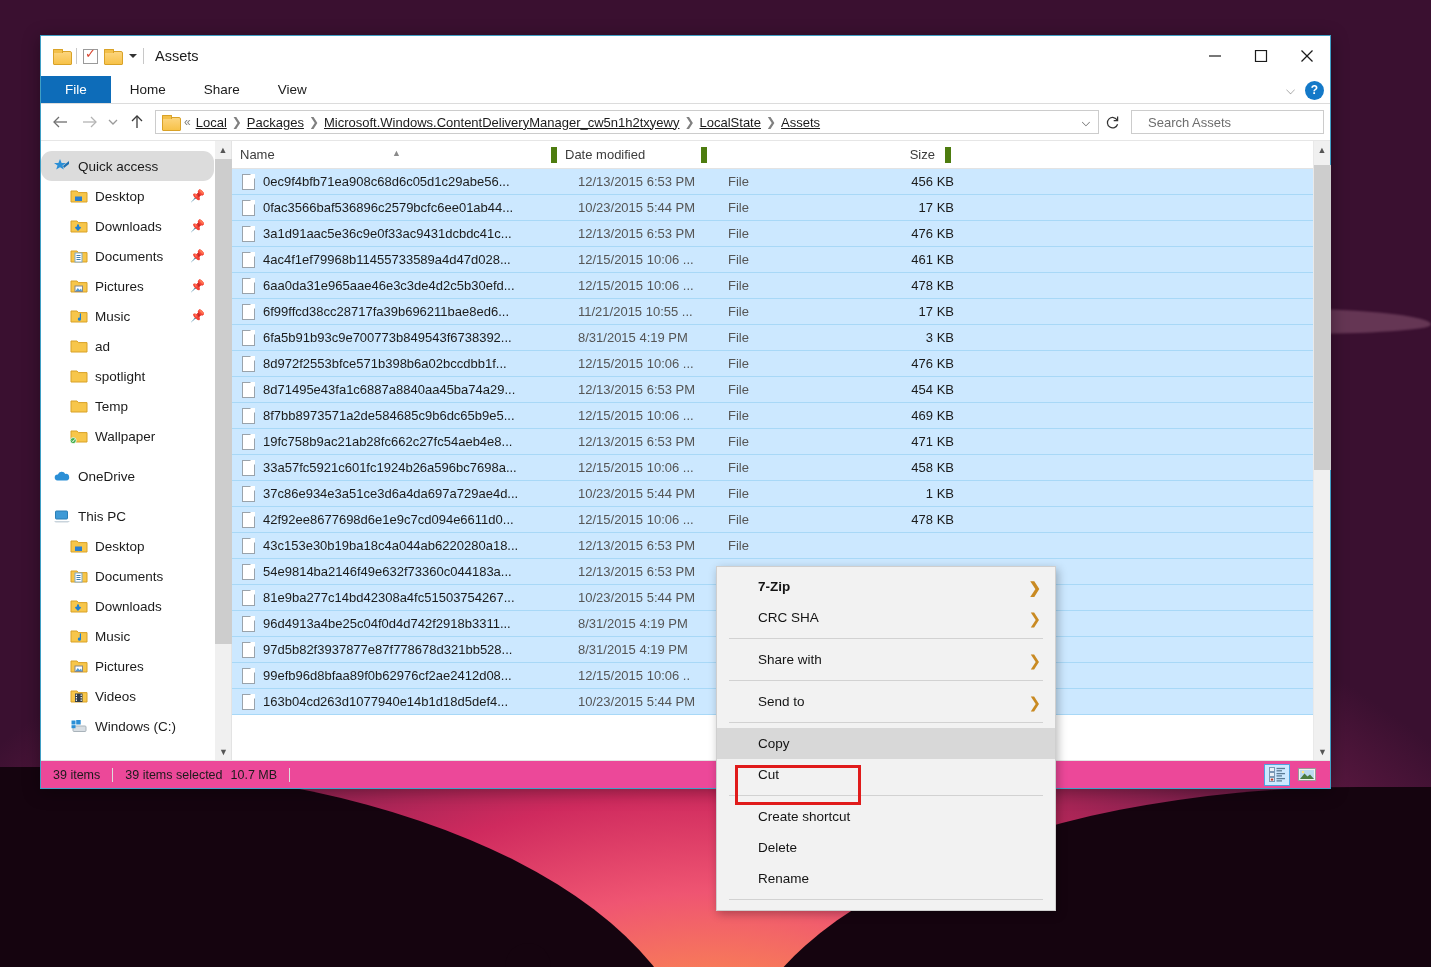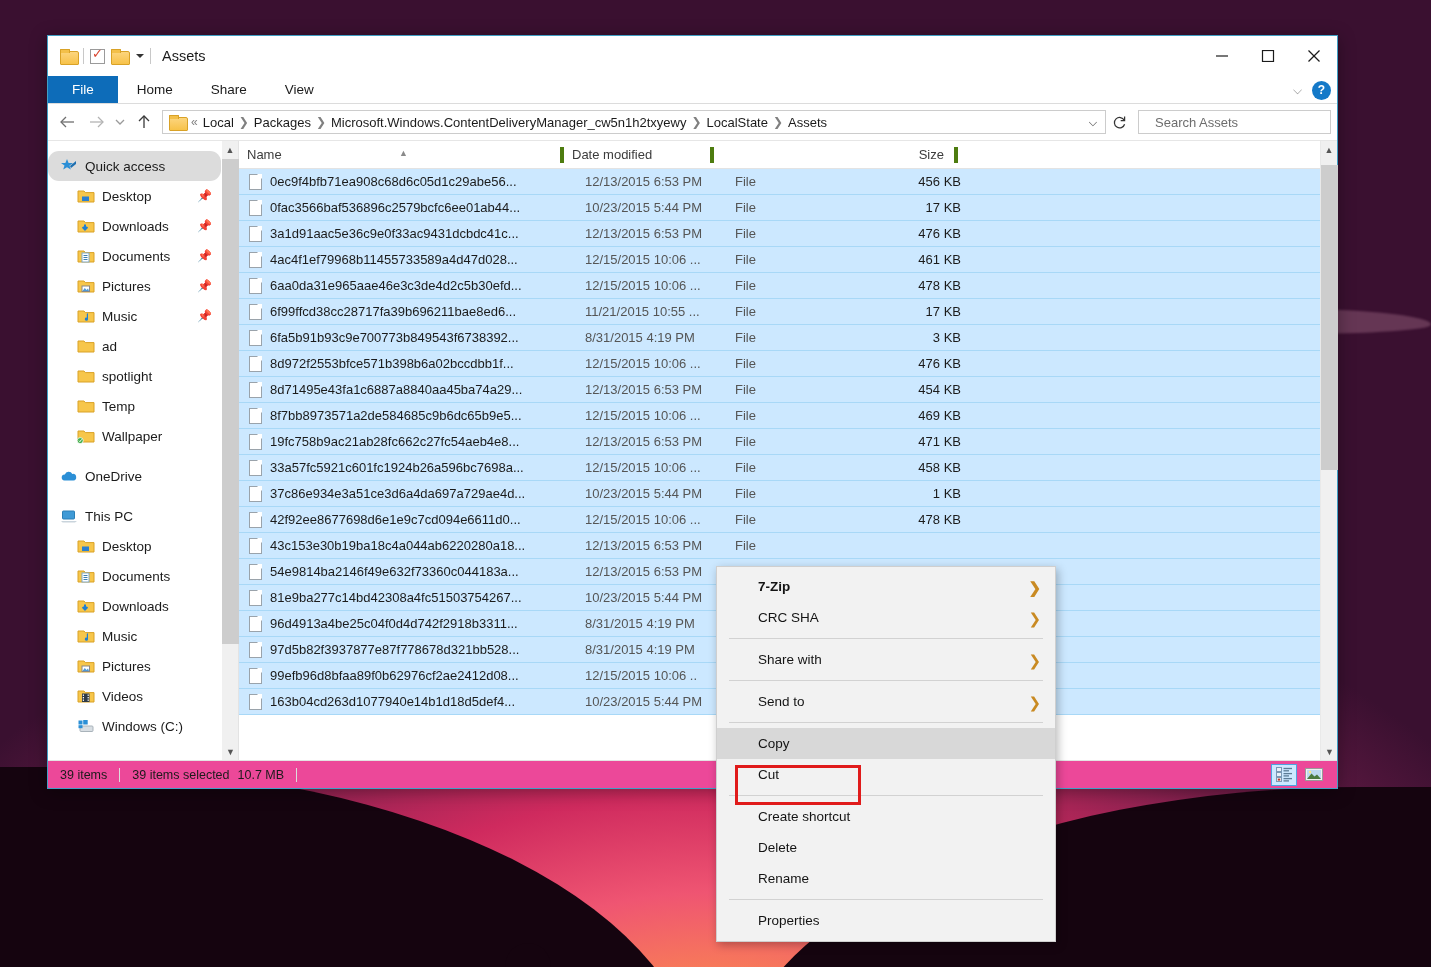--- a/index.html
+++ b/index.html
@@ -39,21 +39,21 @@
     background: #15040f;
     border-radius: 70% 0 0 0 / 100% 0 0 0;
   }
   #wp-dot {
     position: absolute; left: 505px; bottom: 0px; width: 46px; height: 24px;
     background: #15040f; border-radius: 50% 50% 0 0 / 100% 100% 0 0;
   }
 
   
   #window {
-    position: absolute; left: 47px; top: 35px; width: 1291px; height: 754px;
+    position: absolute; left: 40px; top: 35px; width: 1291px; height: 754px;
     background: #ffffff;
     border: 1px solid #3f9ec4;
     box-shadow: 0 3px 16px rgba(0,0,0,0.35);
     display: flex; flex-direction: column;
   }
   
   #titlebar {
     height: 40px; display: flex; align-items: center; background: #fff;
     flex: none; position: relative;
   }
@@ -109,21 +109,21 @@
     height: 36px; display: flex; align-items: center; gap: 0; padding: 0 6px;
     flex: none; background: #fff;
   }
   .navbtn { width: 28px; height: 28px; display: flex; align-items: center; justify-content: center; }
   .navbtn.small { width: 20px; }
   #addrbox {
     flex: 1; height: 24px; border: 1px solid #cccccc; background: #fff;
     display: flex; align-items: center; padding: 0 2px 0 5px; margin-left: 4px; min-width: 0;
   }
   #crumbs { display: flex; align-items: center; flex: 1; overflow: hidden; white-space: nowrap; }
-  .crumb { font-size: 13px; color: #1b1b1b; padding: 0 4px; }
+  .crumb { font-size: 13px; color: #1b1b1b; padding: 0 4px; text-decoration: underline; }
   .crumb-sep { color: #808080; font-size: 12px; padding: 0 1px; }
   .addr-folder { margin: 0 4px 0 1px; }
   #addr-dd { width: 20px; text-align: center; color: #555; font-size: 11px; }
   #refresh { width: 26px; display: flex; align-items: center; justify-content: center; color: #333; }
   #searchbox {
     width: 193px; height: 24px; border: 1px solid #cccccc; background: #fff;
     display: flex; align-items: center; padding: 0 16px; margin-left: 6px;
   }
   #searchbox input {
     border: none; outline: none; flex: 1; font-size: 13px; color: #1b1b1b;
@@ -157,21 +157,21 @@
   #nav-sb .sb-thumb {
     position: absolute; left: 0; width: 17px; background: #cdcdcd;
   }
 
   
   #listwrap { flex: 1; display: flex; flex-direction: column; min-width: 0; border-left: 1px solid #e3e3e3; }
   #colheader {
     height: 28px; display: flex; align-items: center; border-bottom: 1px solid #e3e3e3;
     font-size: 13px; color: #3c3c3c; background: #fff; position: relative; flex: none;
   }
-  .col { height: 16px; display: flex; align-items: center; padding-left: 8px; border-right: 4px solid #4d7c0f; position: relative; }
+  .col { height: 16px; display: flex; align-items: center; padding-left: 8px; border-right: 6px solid #4d7c0f; position: relative; }
   .col.name { width: 325px; }
   .col.date { width: 150px; }
   .col.type { width: 148px; margin-top: 48px; }
   .col.size { width: 96px; justify-content: flex-end; padding-right: 10px; }
   #sortmark {
     position: absolute; left: 160px; top: 1px; font-size: 9px; color: #8a8a8a;
   }
   #rows { flex: 1; overflow: hidden; background: #fff; position: relative; }
   .row {
     height: 27px; display: flex; align-items: center; font-size: 13px; color: #1b1b1b;
@@ -777,18 +777,15 @@
       <div class="mi">
         <span>Create shortcut</span>
       </div>
       <div class="mi">
         <span>Delete</span>
       </div>
       <div class="mi">
         <span>Rename</span>
       </div>
       <div class="msep"></div>
-      <div class="mi">
-        <span>Properties</span>
-      </div>
     </div>
   <div id="ctxhighlight" style="border-color: rgb(224, 27, 27);"></div>
 </div>
 
 </body></html>

